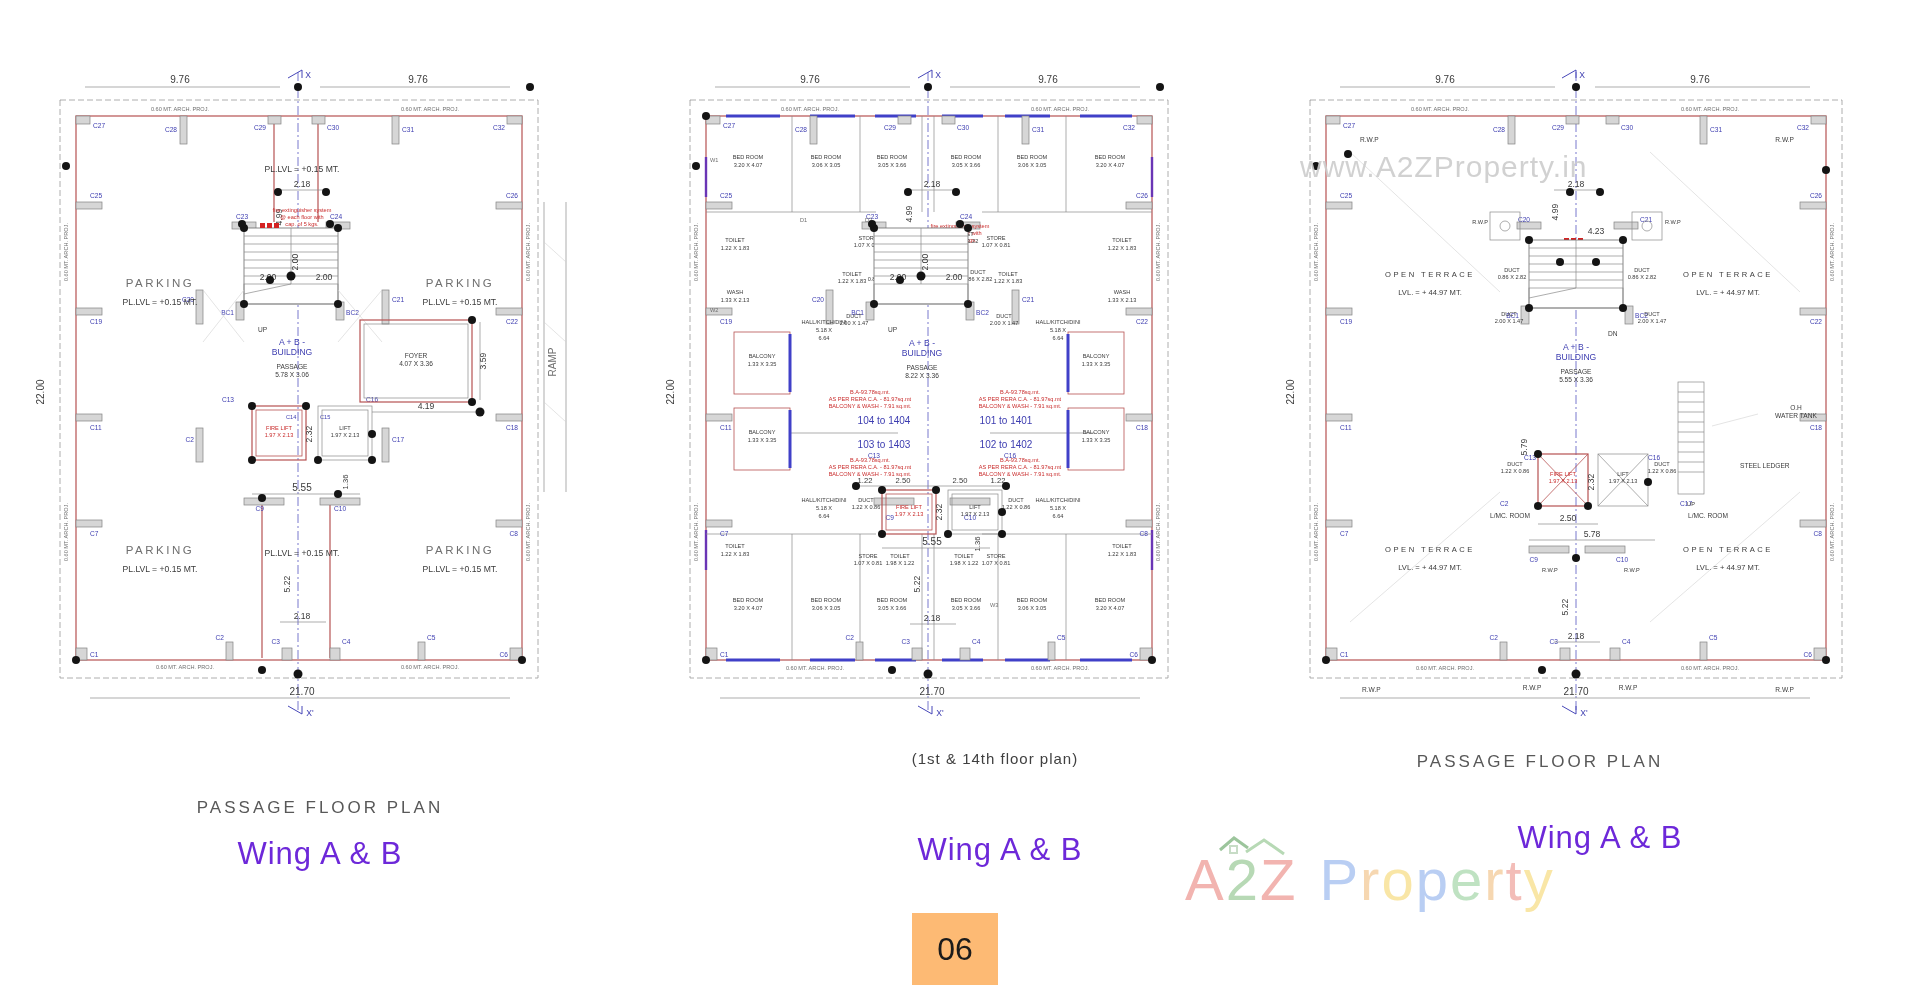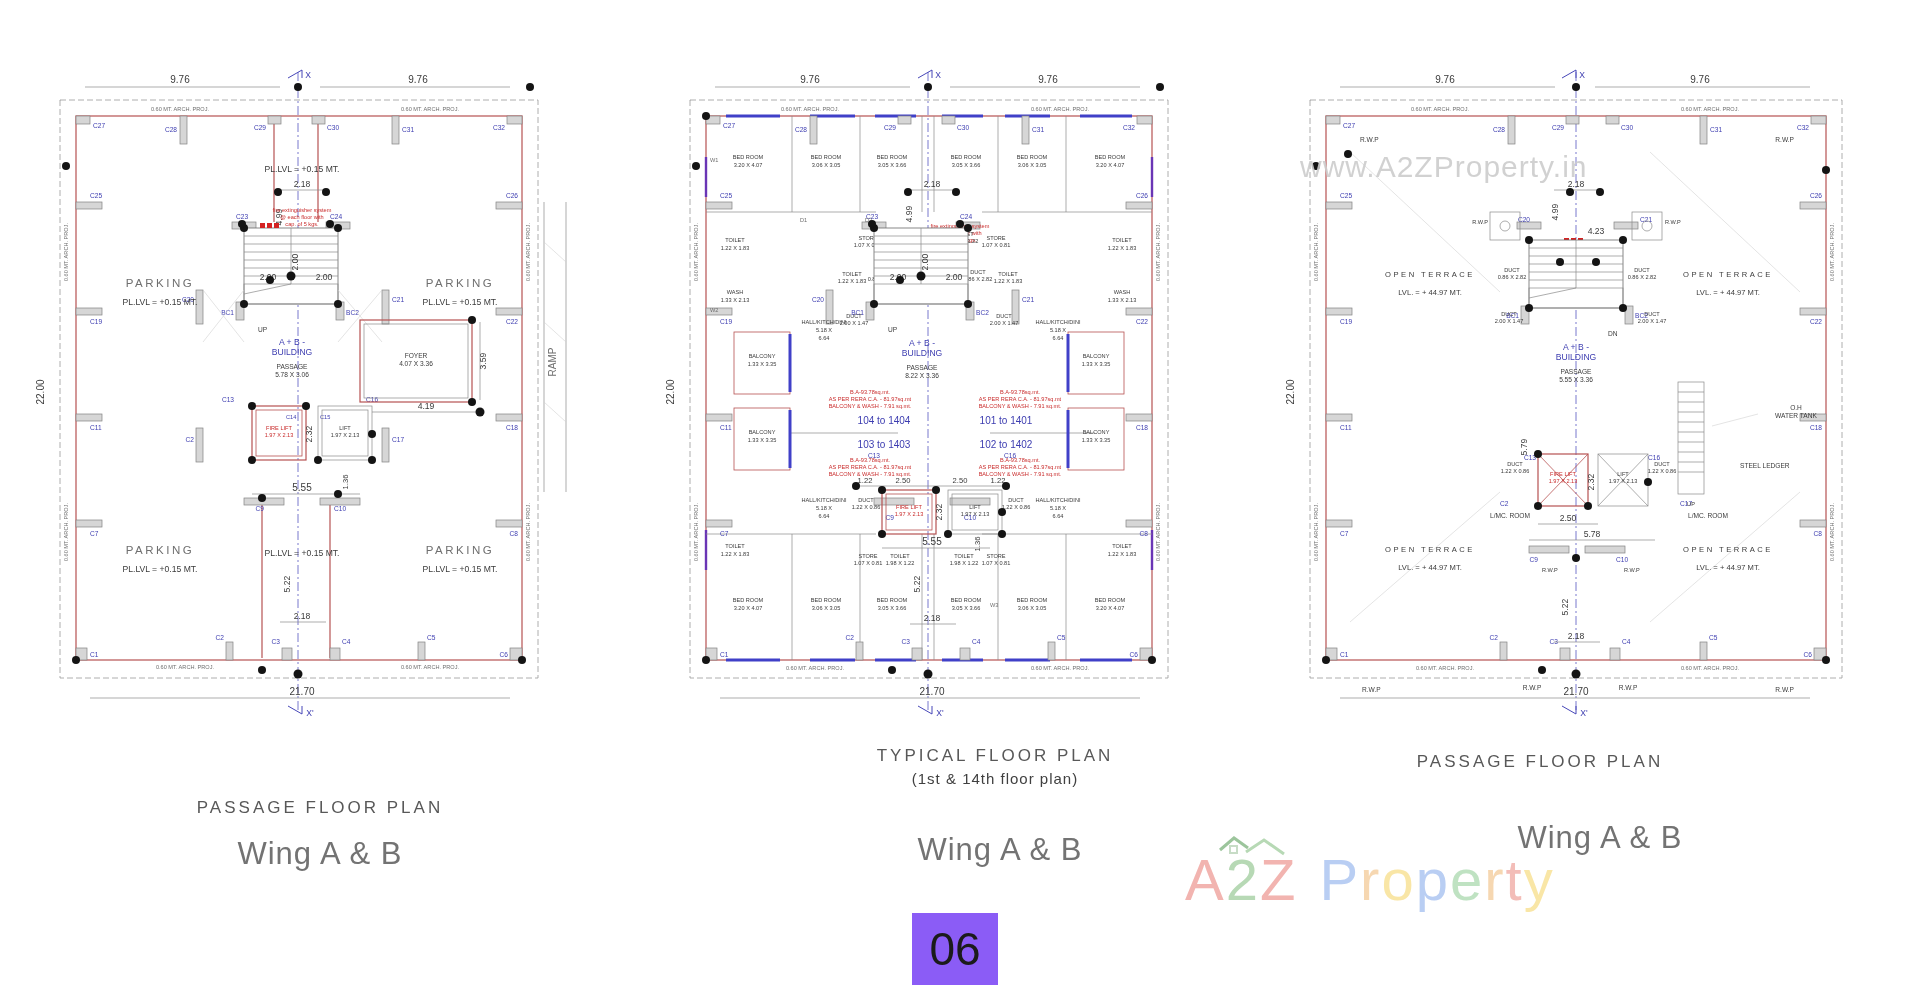--- a/index.html
+++ b/index.html
@@ -22,23 +22,23 @@
   .win{stroke:#4040c8;stroke-width:3;fill:none}
   .winp{stroke:#6a35b5;stroke-width:2.4;fill:none}
   .dot{fill:#141414}
   .rs{fill:#d42222}
   .cl{stroke:#5555c0;stroke-width:0.8;stroke-dasharray:9 3 2 3;fill:none}
   .xh{stroke:#d2d2d2;stroke-width:0.6}
   .flag{stroke:#4646b8;stroke-width:1;fill:none}
   .ptitle{position:absolute;text-align:center;color:#585858;}
   .pname{font-size:17px;letter-spacing:3px;color:#585858}
   .psub{font-size:15px;letter-spacing:1px;color:#404040;margin-top:4px}
-  .wing{position:absolute;text-align:center;font-size:31px;color:#737373;letter-spacing:1px}
+  .wing{position:absolute;text-align:center;font-size:31px;color:#6d28d9;letter-spacing:1px}
   #watermark{position:absolute;left:1300px;top:150px;font-size:30px;color:#cdcdcd;letter-spacing:1px;opacity:.9;z-index:5;white-space:nowrap}
-  #pagenum{position:absolute;left:912px;top:913px;width:86px;height:72px;background:#8b5cf6;display:flex;align-items:center;justify-content:center;font-size:46px;color:#1b1b1b}
+  #pagenum{position:absolute;left:912px;top:913px;width:86px;height:72px;background:#fdba74;display:flex;align-items:center;justify-content:center;font-size:32px;color:#1b1b1b}
   #logo{position:absolute;left:1185px;top:846px;font-size:58px;font-weight:normal;letter-spacing:2px;white-space:nowrap}
   #logo span{display:inline-block}
   .lgA{color:#f2b4b0}.lg2{color:#b7d9b5}.lgZ{color:#f2b4b0;margin-right:22px}
   .lp1{color:#b9cef3}.lp2{color:#f6d7b1}.lp3{color:#f9e6a6}.lp4{color:#b9cef3}.lp5{color:#bfe2c2}.lp6{color:#f6d7b1}.lp7{color:#f3bdb8}.lp8{color:#f9e6a6}
   #house{position:absolute;left:1216px;top:834px;z-index:6}
 </style>
 </head>
 <body>
 
 <div class="panel" id="p1">
@@ -824,21 +824,20 @@
 </div>
 
 <div id="watermark">www.A2ZProperty.in</div>
 
 <div class="ptitle" style="left:100px;top:798px;width:440px">
   <div class="pname">PASSAGE FLOOR PLAN</div>
 </div>
 <div class="wing" style="left:100px;top:836px;width:440px">Wing A &amp; B</div>
 
 <div class="ptitle" style="left:775px;top:746px;width:440px">
-  <div class="pname">TYPICAL FLOOR PLAN</div>
   <div class="psub">(1st &amp; 14th floor plan)</div>
 </div>
 <div class="wing" style="left:780px;top:832px;width:440px">Wing A &amp; B</div>
 
 <div class="ptitle" style="left:1320px;top:752px;width:440px">
   <div class="pname">PASSAGE FLOOR PLAN</div>
 </div>
 <div class="wing" style="left:1380px;top:820px;width:440px">Wing A &amp; B</div>
 
 <div id="pagenum">06</div>

